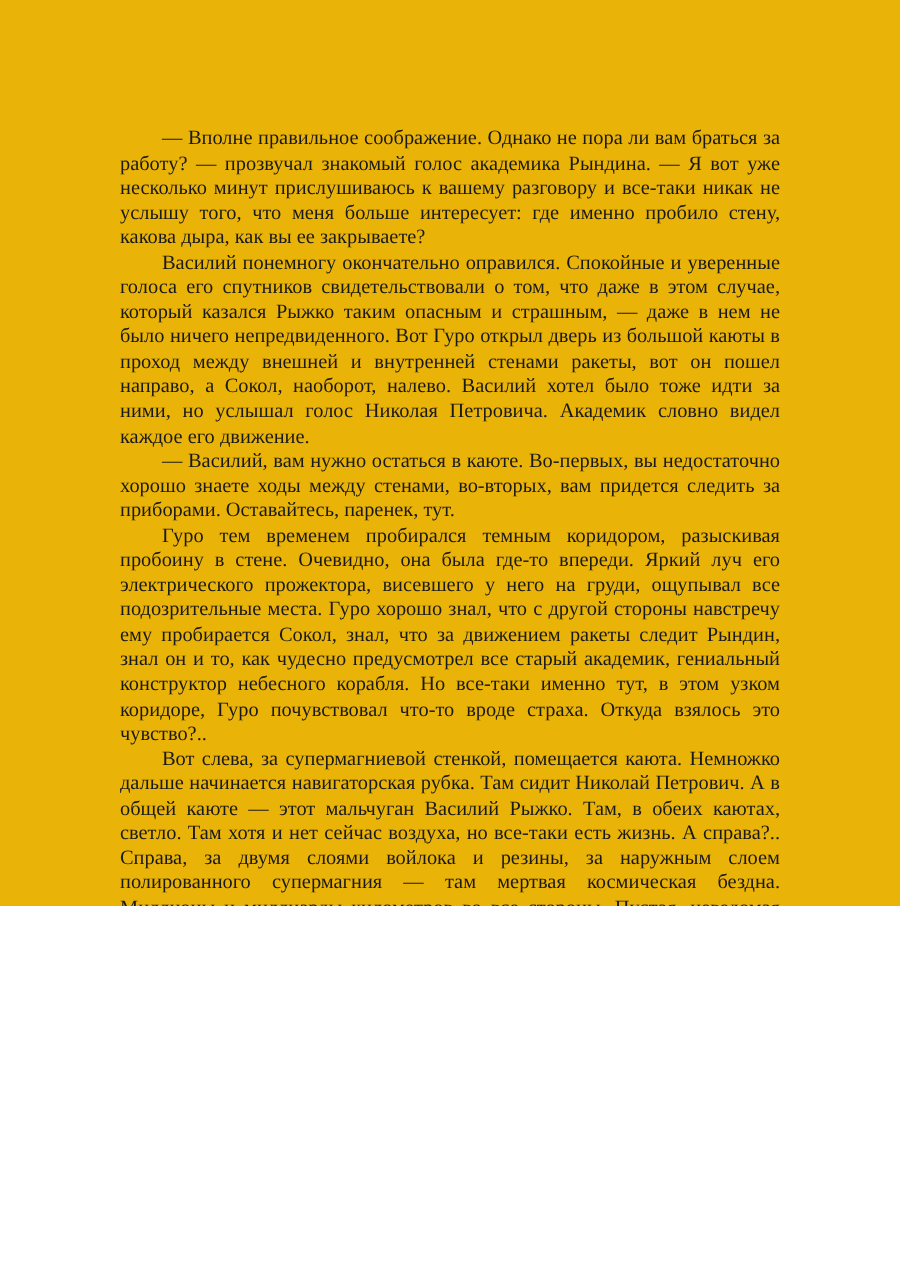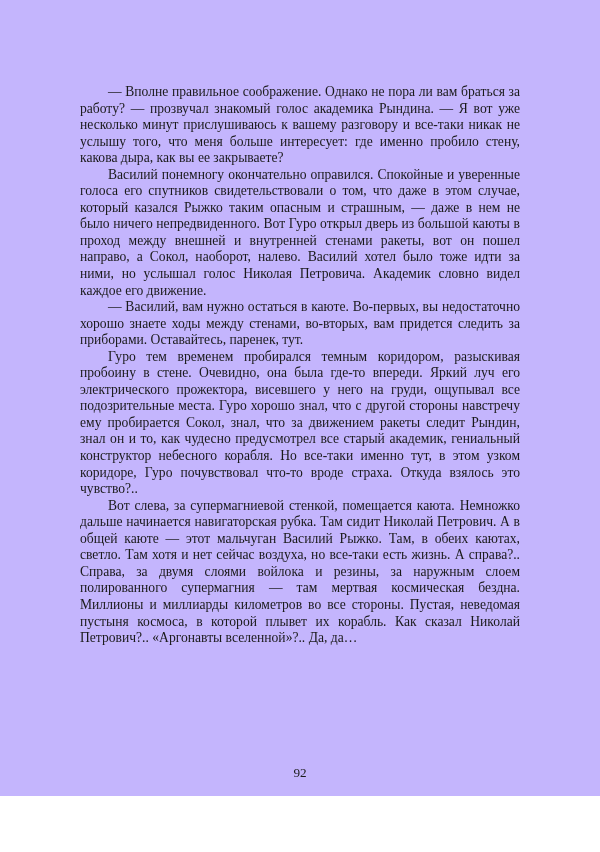--- a/index.html
+++ b/index.html
@@ -4,22 +4,22 @@
 <style>
   html, body {
     margin: 0;
     padding: 0;
     background: #ffffff;
   }
 
   .page {
     position: relative;
     width: 600px;
-    height: 796px;
-    background: #c4b5fd;
+    height: 604px;
+    background: #eab308;
     overflow: hidden;
     font-family: "Liberation Serif", "DejaVu Serif", serif;
     color: #1a1a1a;
     box-sizing: border-box;
   }
 
   .text-block {
     position: absolute;
     left: 80px;
     top: 84px;

